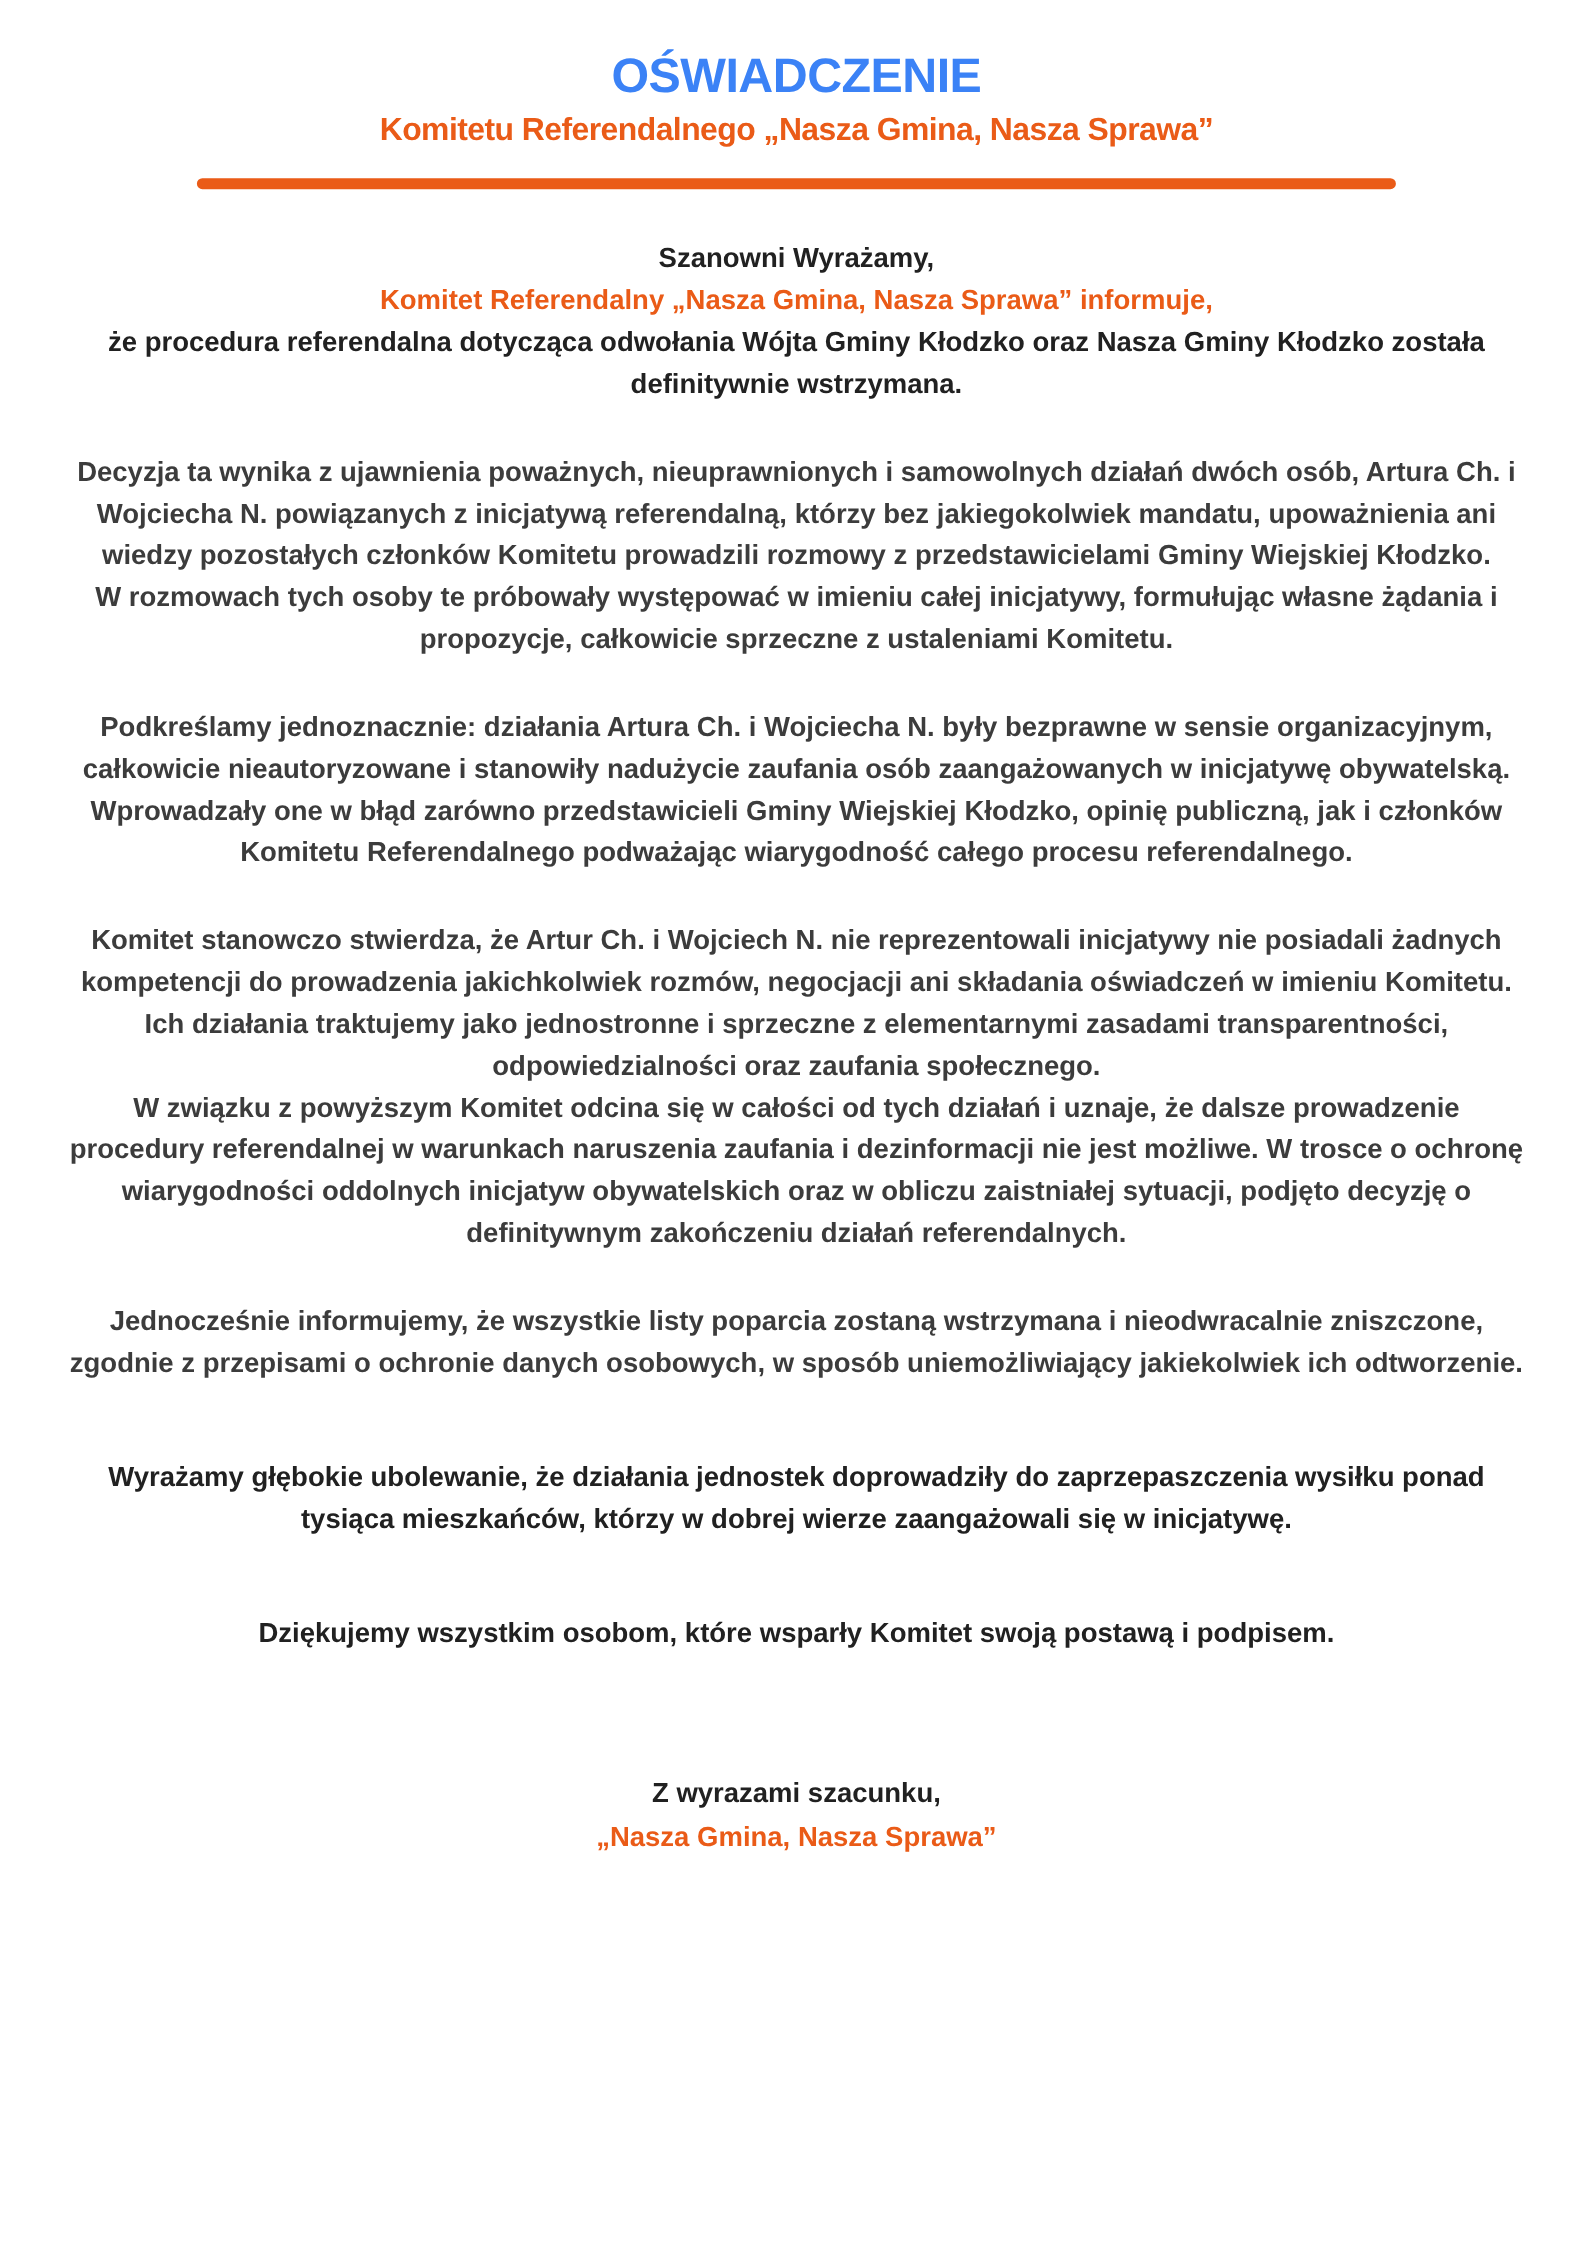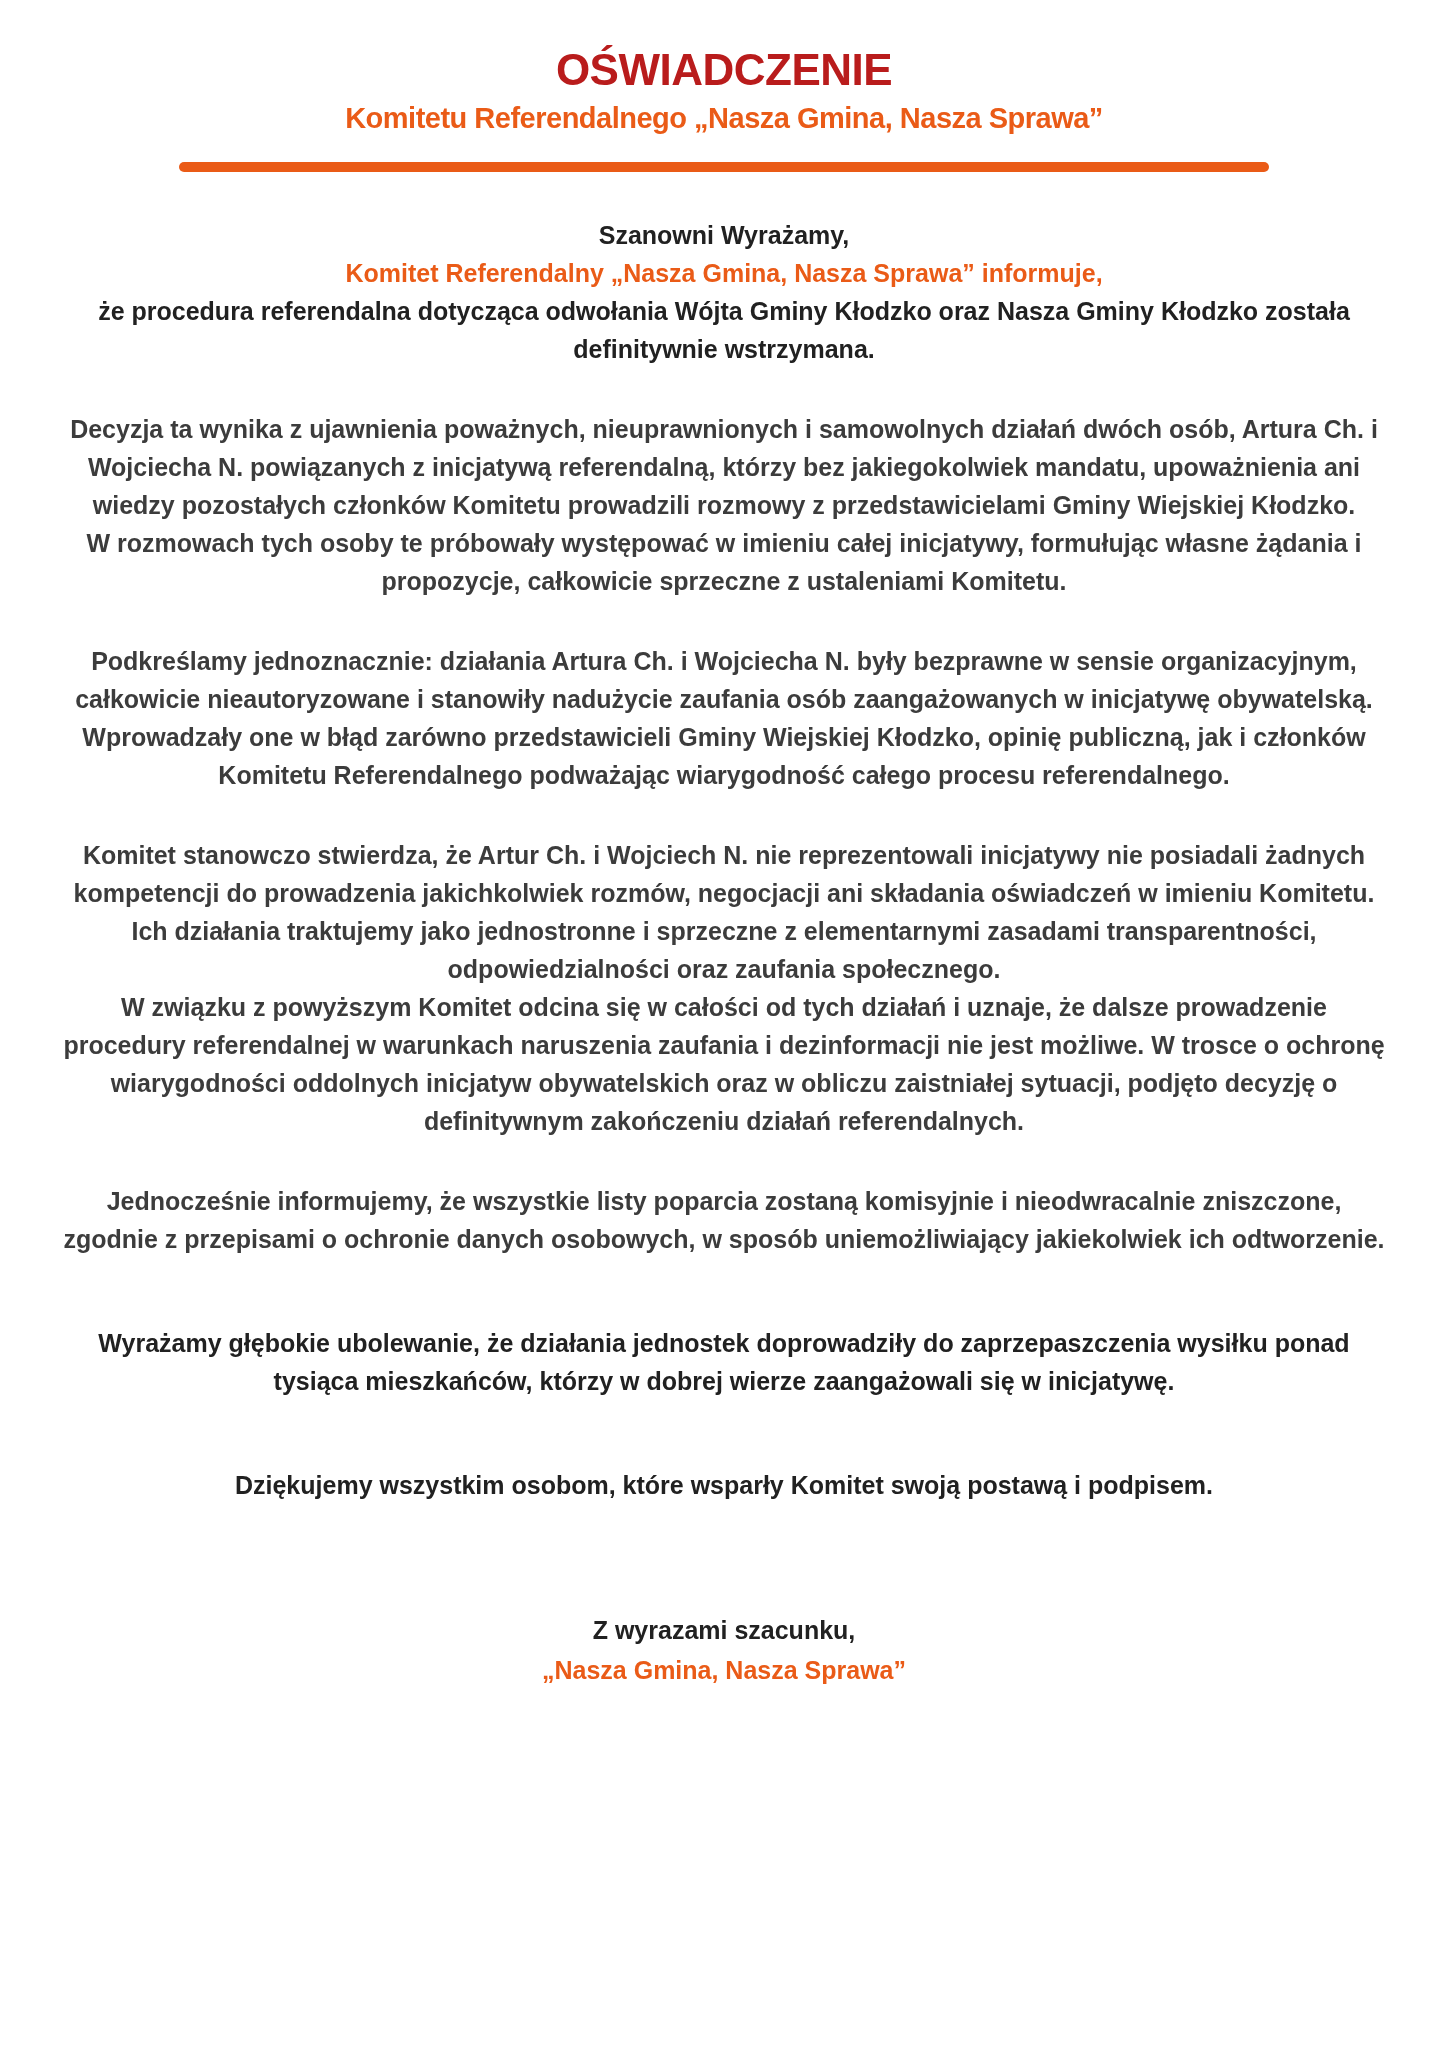--- a/index.html
+++ b/index.html
@@ -16,21 +16,21 @@
     box-sizing: border-box;
     padding: 44px 62px 0;
     font-family: "Liberation Sans", "DejaVu Sans", sans-serif;
     text-align: center;
     overflow: hidden;
   }
   .title-line1 {
     font-size: 44px;
     font-weight: 800;
     line-height: 1.2;
-    color: #b91c1c;
+    color: #3b82f6;
     letter-spacing: -0.5px;
     margin: 0;
   }
   .title-line2 {
     font-size: 29px;
     font-weight: 800;
     line-height: 1.2;
     color: #EA5B17;
     letter-spacing: -0.5px;
     margin: 4px 0 0;
@@ -90,21 +90,21 @@
   </div>
 
   <p class="para">Decyzja ta wynika z ujawnienia poważnych, nieuprawnionych i samowolnych działań dwóch osób, Artura Ch. i Wojciecha N. powiązanych z inicjatywą referendalną, którzy bez jakiegokolwiek mandatu, upoważnienia ani wiedzy pozostałych członków Komitetu prowadzili rozmowy z przedstawicielami Gminy Wiejskiej Kłodzko.
 W rozmowach tych osoby te próbowały występować w imieniu całej inicjatywy, formułując własne żądania i propozycje, całkowicie sprzeczne z ustaleniami Komitetu.</p>
 
   <p class="para">Podkreślamy jednoznacznie: działania Artura Ch. i Wojciecha N. były bezprawne w sensie organizacyjnym, całkowicie nieautoryzowane i stanowiły nadużycie zaufania osób zaangażowanych w inicjatywę obywatelską. Wprowadzały one w błąd zarówno przedstawicieli Gminy Wiejskiej Kłodzko, opinię publiczną, jak i członków Komitetu Referendalnego podważając wiarygodność całego procesu referendalnego.</p>
 
   <p class="para">Komitet stanowczo stwierdza, że Artur Ch. i Wojciech N. nie reprezentowali inicjatywy nie posiadali żadnych kompetencji do prowadzenia jakichkolwiek rozmów, negocjacji ani składania oświadczeń w imieniu Komitetu. Ich działania traktujemy jako jednostronne i sprzeczne z elementarnymi zasadami transparentności, odpowiedzialności oraz zaufania społecznego.
 W związku z powyższym Komitet odcina się w całości od tych działań i uznaje, że dalsze prowadzenie procedury referendalnej w warunkach naruszenia zaufania i dezinformacji nie jest możliwe. W trosce o ochronę wiarygodności oddolnych inicjatyw obywatelskich oraz w obliczu zaistniałej sytuacji, podjęto decyzję o definitywnym zakończeniu działań referendalnych.</p>
 
-  <p class="para">Jednocześnie informujemy, że wszystkie listy poparcia zostaną komisyjnie i nieodwracalnie zniszczone, zgodnie z przepisami o ochronie danych osobowych, w sposób uniemożliwiający jakiekolwiek ich odtworzenie.</p>
+  <p class="para">Jednocześnie informujemy, że wszystkie listy poparcia zostaną wstrzymana i nieodwracalnie zniszczone, zgodnie z przepisami o ochronie danych osobowych, w sposób uniemożliwiający jakiekolwiek ich odtworzenie.</p>
 
   <p class="para bold extra-gap">Wyrażamy głębokie ubolewanie, że działania jednostek doprowadziły do zaprzepaszczenia wysiłku ponad tysiąca mieszkańców, którzy w dobrej wierze zaangażowali się w inicjatywę.</p>
 
   <p class="para bold extra-gap">Dziękujemy wszystkim osobom, które wsparły Komitet swoją postawą i podpisem.</p>
 
   <div class="closing">
     <div>Z wyrazami szacunku,</div>
     <div class="accent-text">„Nasza Gmina, Nasza Sprawa”</div>
   </div>
 

